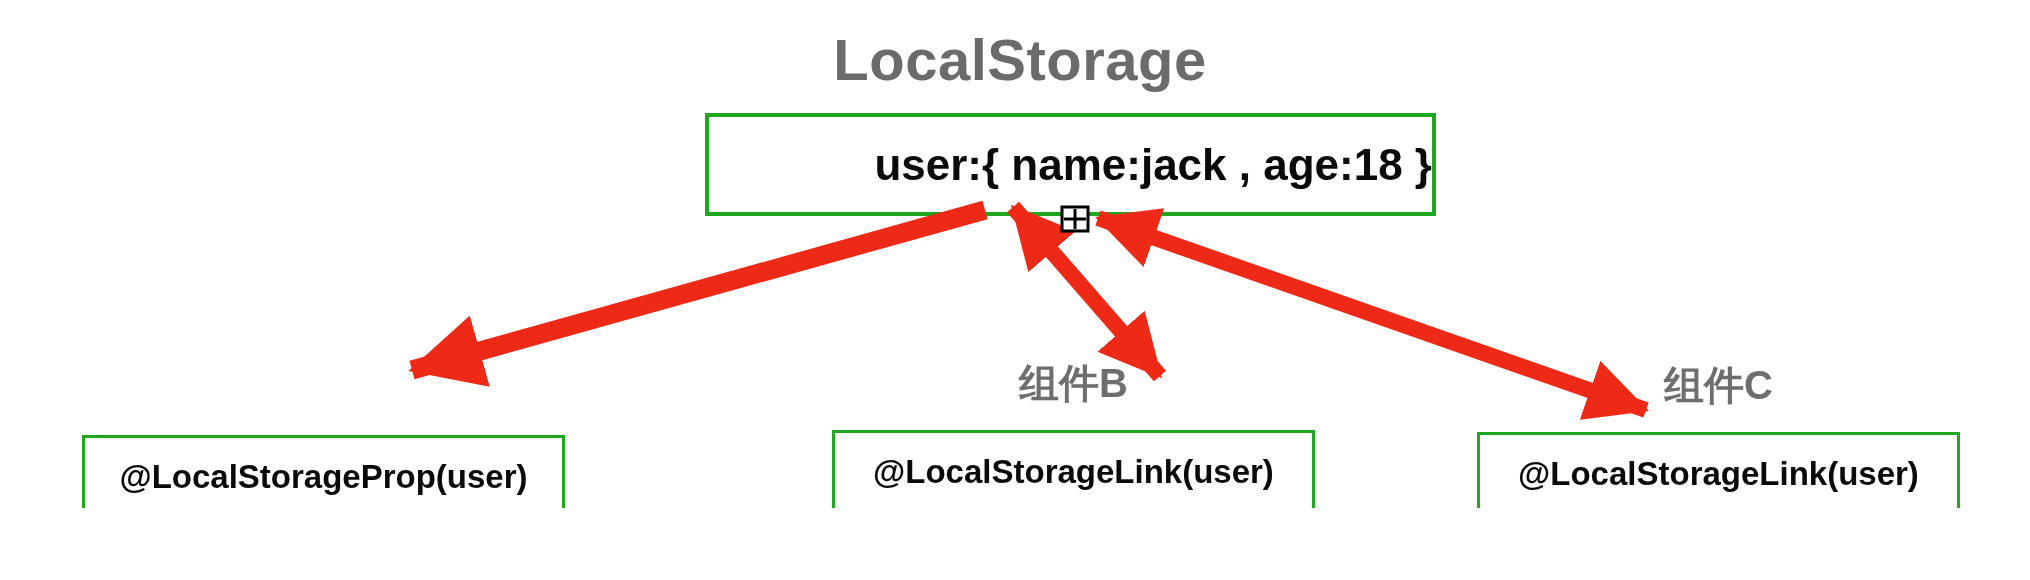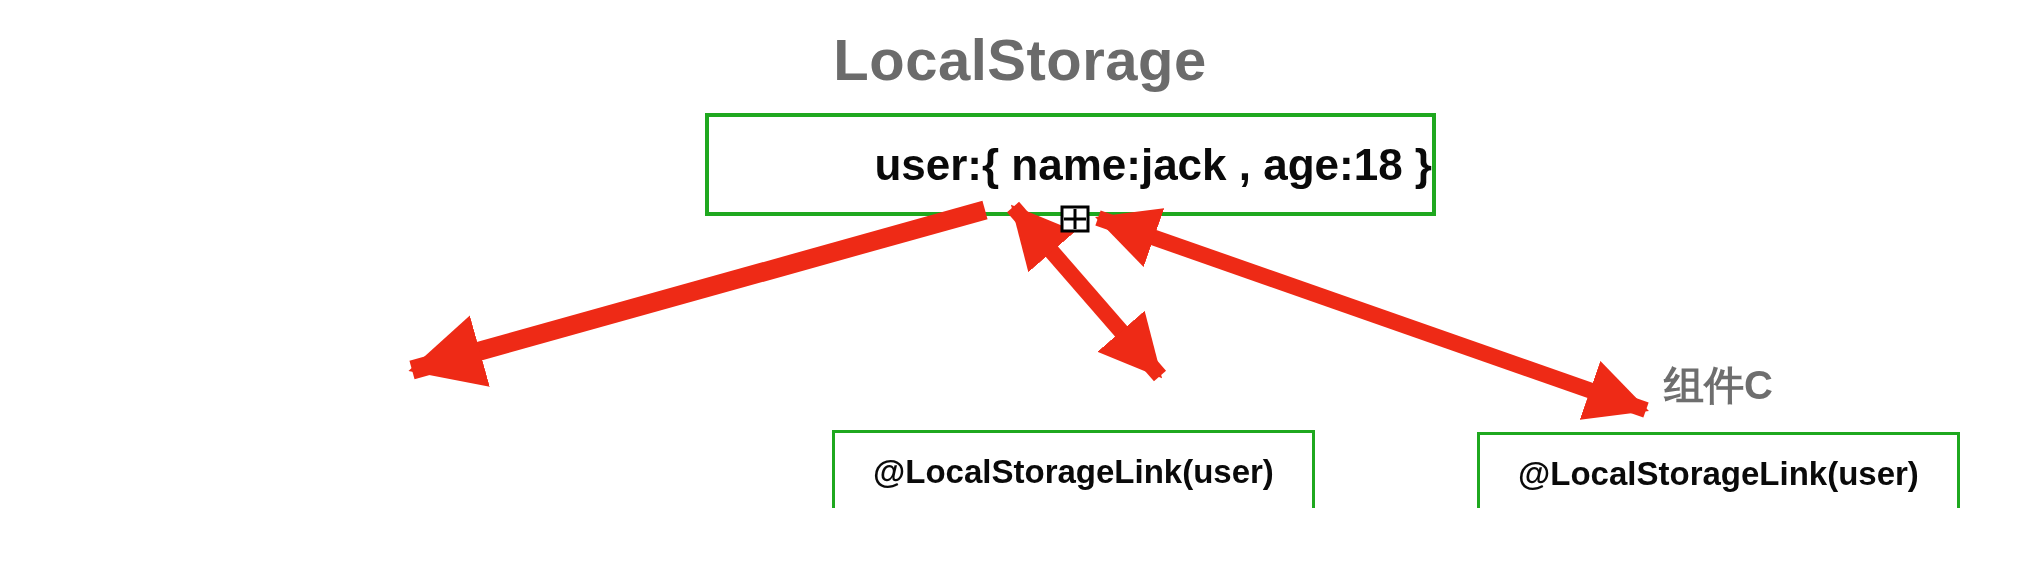--- a/index.html
+++ b/index.html
@@ -90,21 +90,25 @@
 <body>
 
 <div class="canvas">
 
   <div class="diagram-title">LocalStorage</div>
 
   <div class="storage-box">
     <span>user:{ name:jack , age:18 }</span>
   </div>
 
+  <div class="comp-box box-a">
+    <span>@LocalStorageProp(user)</span>
+  </div>
 
+  <div class="comp-label label-b">组件B</div>
   <div class="comp-box box-b">
     <span>@LocalStorageLink(user)</span>
   </div>
 
   <div class="comp-label label-c">组件C</div>
   <div class="comp-box box-c">
     <span>@LocalStorageLink(user)</span>
   </div>
 
   <svg class="arrows-layer" viewBox="0 0 2030 580" xmlns="http://www.w3.org/2000/svg">

